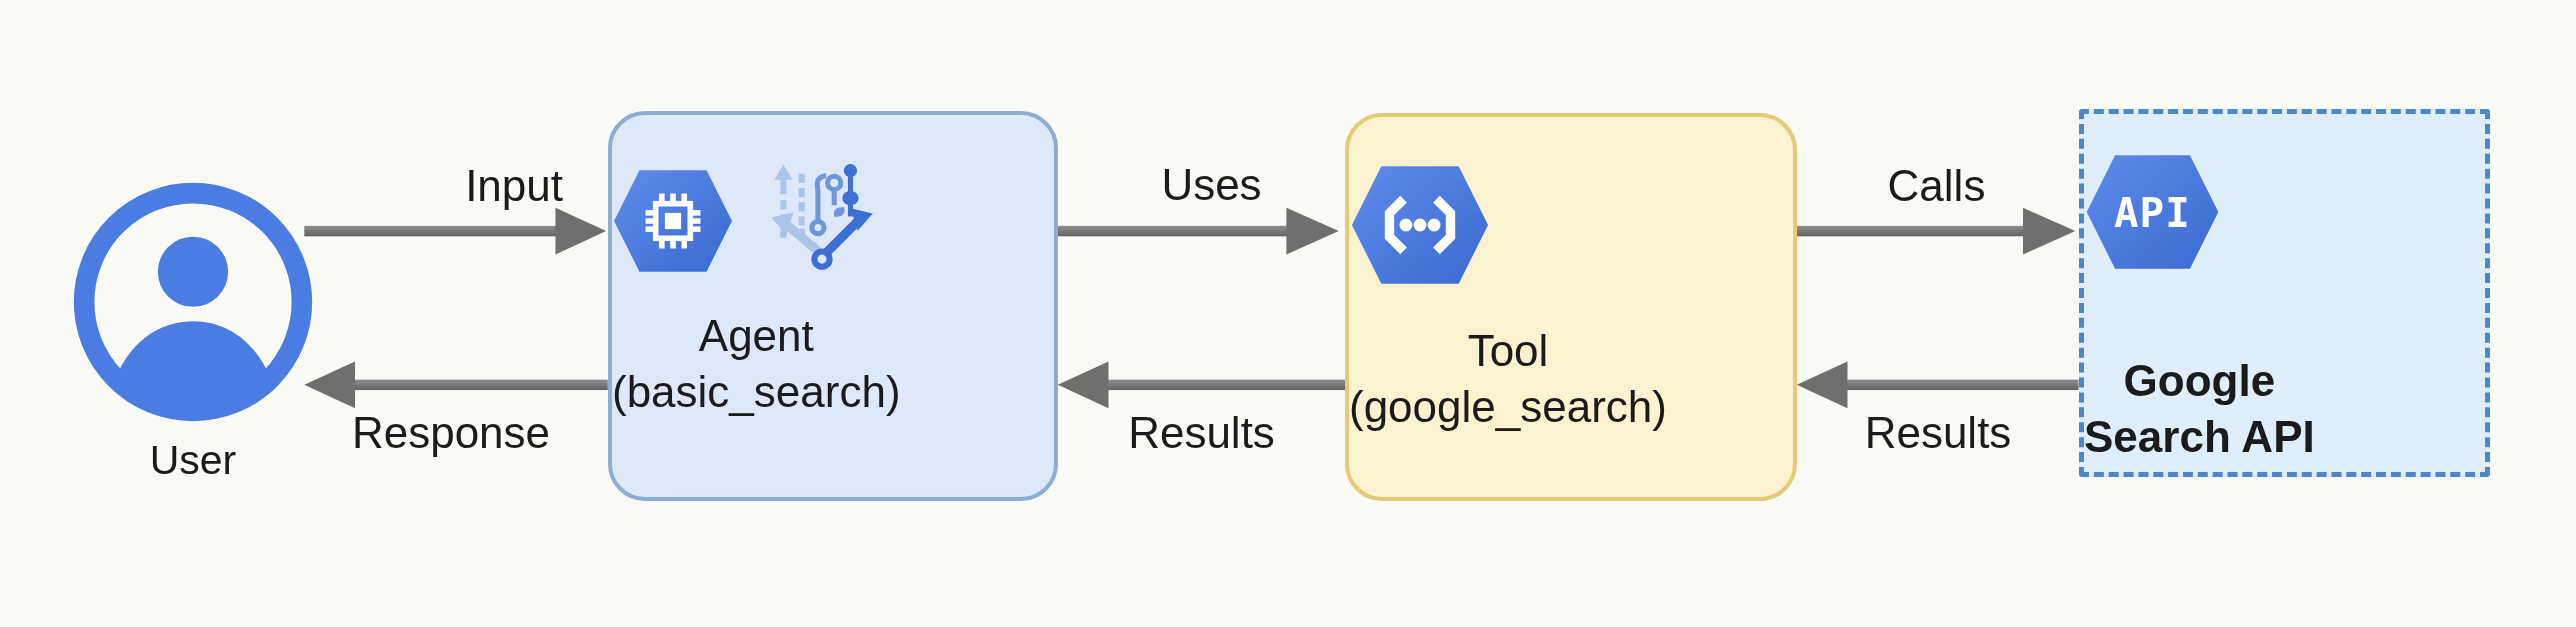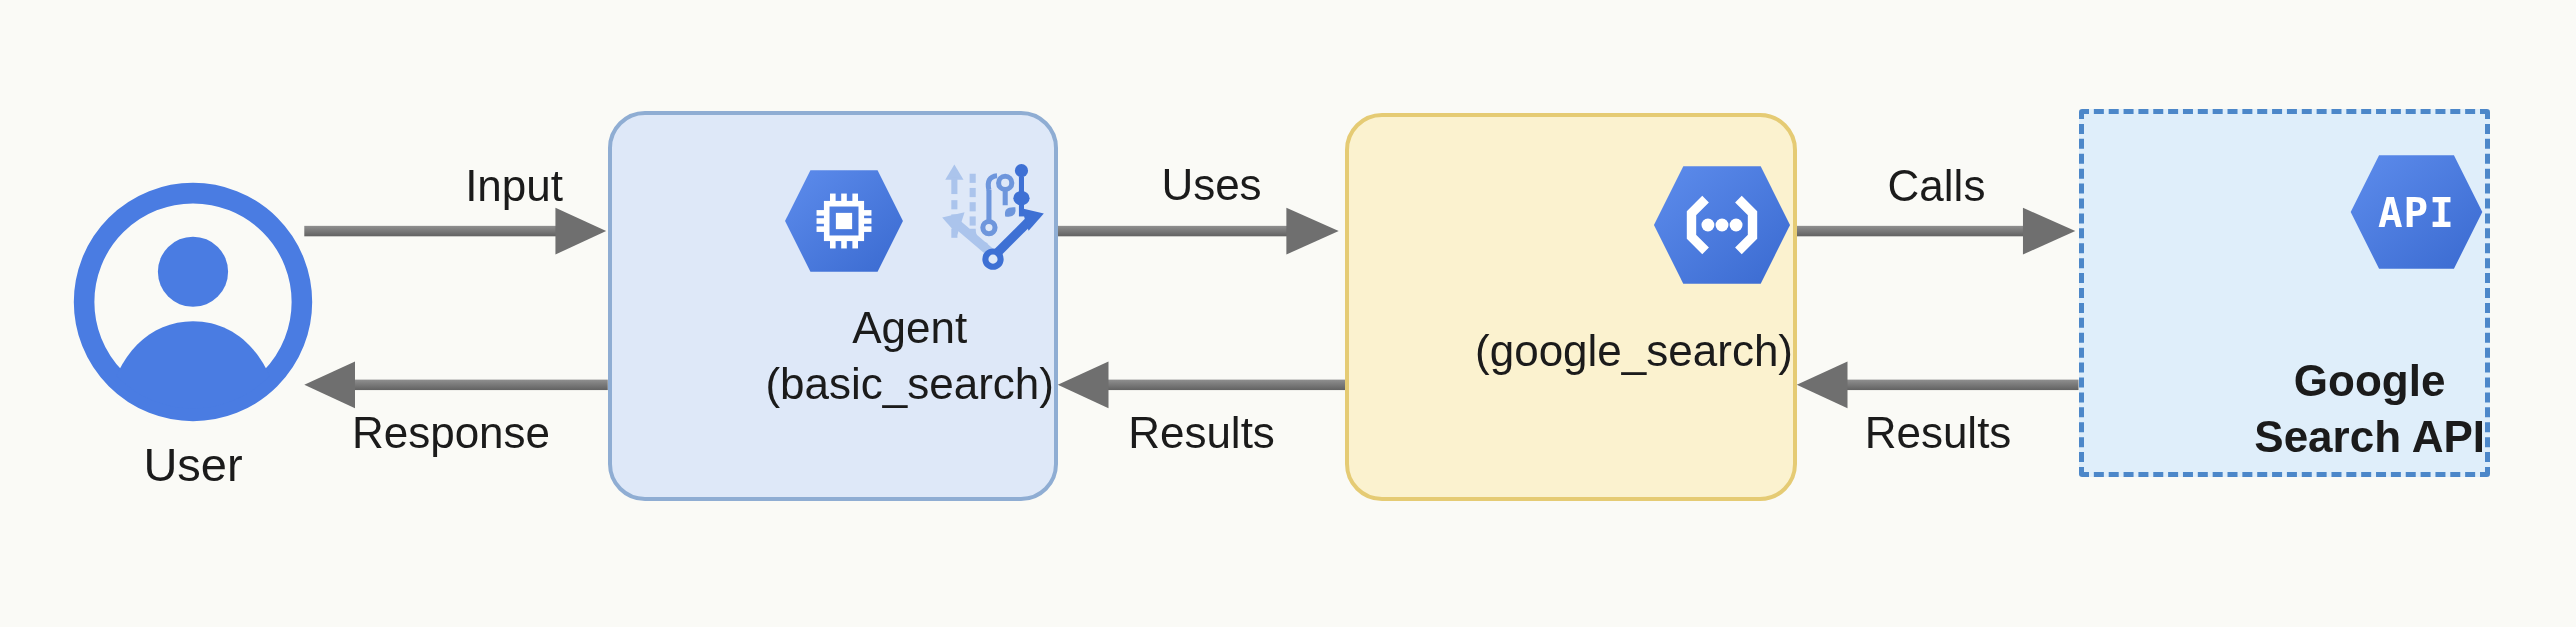--- a/index.html
+++ b/index.html
@@ -18,34 +18,34 @@
   .canvas{position:relative;width:2576px;height:628px;}
   .arrows{position:absolute;left:0;top:0;}
   .hx1{stop-color:var(--hex-blue-light);} .hx2{stop-color:var(--hex-blue-dark);}
   .as1{stop-color:var(--arrow-shaft-light);} .as2{stop-color:var(--arrow-shaft-dark);}
   .ah{fill:var(--arrow-head);}
   .f-user{fill:var(--user-blue);} .s-user{stroke:var(--user-blue);}
   .f-L{fill:var(--vertex-light);} .s-L{stroke:var(--vertex-light);}
   .f-M{fill:var(--vertex-mid);}   .s-M{stroke:var(--vertex-mid);}
   .f-D{fill:var(--vertex-dark);}  .s-D{stroke:var(--vertex-dark);}
   .f-agentbg{fill:var(--agent-fill);}
-  .node-box{position:absolute;box-sizing:border-box;display:flex;flex-direction:column;align-items:flex-end;}
+  .node-box{position:absolute;box-sizing:border-box;display:flex;flex-direction:column;align-items:flex-start;}
   .agent-box{left:608px;top:111px;width:450px;height:390px;background:var(--agent-fill);
              border:4.8px solid var(--agent-border);border-radius:37px;padding-top:42px;}
   .tool-box{left:1345px;top:113px;width:452px;height:388px;background:var(--tool-fill);
             border:4.8px solid var(--tool-border);border-radius:37px;padding-top:47px;}
   .api-box{left:2079px;top:109px;width:411px;height:368px;background:var(--api-fill);
            border:5.6px dashed var(--api-border);border-radius:3.2px;padding-top:39px;}
   .icon-row{display:flex;align-items:center;gap:27px;}
   .box-text{font-size:44px;line-height:56px;text-align:center;white-space:nowrap;}
-  .agent-box .box-text{margin-top:16px;}
+  .agent-box .box-text{margin-top:24px;}
   .tool-box  .box-text{margin-top:37px;}
   .api-box   .box-text{margin-top:82px;font-weight:bold;}
   .user-node{position:absolute;left:72px;top:181px;width:242px;height:242px;}
-  .user-label{position:absolute;left:64px;top:437px;width:258px;text-align:center;font-size:47px;}
+  .user-label{position:absolute;left:64px;top:437px;width:258px;text-align:center;font-size:41px;}
   .elabel{position:absolute;font-size:44px;line-height:53px;text-align:center;white-space:nowrap;}
   #lbl-input    {left:304px; width:259px; top:159px;text-align:right;}
   #lbl-uses     {left:1058px;width:283px; top:158px;margin-left:12px;}
   #lbl-calls    {left:1797px;width:279px; top:159px;}
   #lbl-response {left:290px; width:322px; top:406px;}
   #lbl-results1 {left:1058px;width:287px; top:406px;}
   #lbl-results2 {left:1797px;width:282px; top:406px;}
 </style>
 </head>
 <body>
@@ -162,20 +162,21 @@
       <polygon points="27,2 93,2 118,52 93,102 27,102 2,52" fill="url(#hexgrad)"></polygon>
       <g stroke="#ffffff" stroke-width="8" fill="none">
         <path d="M46,30 L34,42 L34,62 L46,74"></path>
         <path d="M74,30 L86,42 L86,62 L74,74"></path>
       </g>
       <circle cx="48" cy="52" r="5.5" fill="#ffffff"></circle>
       <circle cx="60" cy="52" r="5.5" fill="#ffffff"></circle>
       <circle cx="72" cy="52" r="5.5" fill="#ffffff"></circle>
     </svg>
     <div class="box-text">
+      <div>Tool</div>
       <div>(google_search)</div>
     </div>
   </div>
 
   <div class="node-box api-box">
     <svg width="137" height="118" viewBox="0 0 120 104">
       <polygon points="27,2 93,2 118,52 93,102 27,102 2,52" fill="url(#hexgrad)"></polygon>
       <text x="60" y="65" text-anchor="middle" fill="#ffffff" font-family="DejaVu Sans Mono, monospace" font-size="36" font-weight="bold" letter-spacing="1">API</text>
     </svg>
     <div class="box-text">

